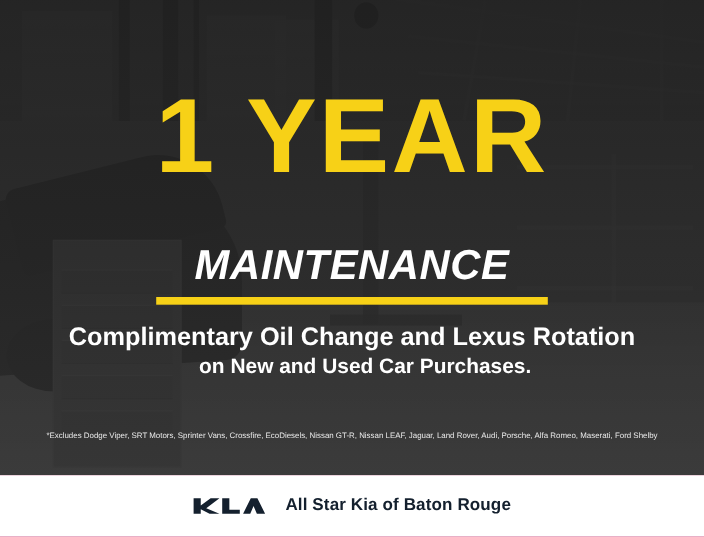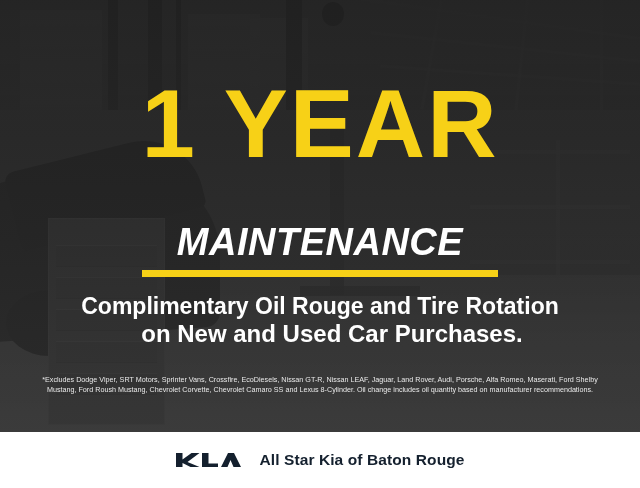--- a/index.html
+++ b/index.html
@@ -202,36 +202,36 @@
     font-weight: 700;
     white-space: nowrap;
   }
   .offer-line1 {
     top: 292px;
     font-size: 23px;
     line-height: 28px;
   }
   .offer-line2 {
     top: 320px;
-    font-size: 24px;
+    font-size: 19px;
     line-height: 28px;
     padding-left: 24px;
   }
 
   .disclaimer {
     position: absolute;
     left: 14px;
     right: 14px;
     top: 375px;
     color: #e9e9e9;
     font-size: 7.2px;
     line-height: 10.2px;
     font-weight: 400;
   }
-  .disclaimer p { margin: 0; }
+  .disclaimer p { margin: 16px; }
 
   
   .footer {
     position: absolute;
     left: 0;
     top: 432px;
     width: 640px;
     height: 56px;
     background: #ffffff;
     display: flex;
@@ -309,27 +309,26 @@
   </div>
 
   <div class="content">
     <div class="headline-year">1 YEAR</div>
 
 
     <div class="headline-sub2">MAINTENANCE</div>
 
     <div class="divider"></div>
 
-    <div class="offer-line1">Complimentary Oil Rouge and Tire Rotation</div>
+    <div class="offer-line1">Complimentary Oil Change and Lexus Rotation</div>
 
     <div class="offer-line2">on New and Used Car Purchases.</div>
 
     <div class="disclaimer">
       <p>*Excludes Dodge Viper, SRT Motors, Sprinter Vans, Crossfire, EcoDiesels, Nissan GT-R, Nissan LEAF, Jaguar, Land Rover, Audi, Porsche, Alfa Romeo, Maserati, Ford Shelby</p>
-      <p>Mustang, Ford Roush Mustang, Chevrolet Corvette, Chevrolet Camaro SS and Lexus 8-Cylinder. Oil change includes oil quantity based on manufacturer recommendations.</p>
     </div>
   </div>
 
   <div class="footer">
     <svg class="kia-logo" viewBox="0 0 132 40" aria-hidden="true">
       <g fill="#14202E">
         <path d="M2 6 L15 6 L15 19 L33 6 L49 6 L25 24 L49 34 L31 34 L15 26 L15 34 L2 34 Z"></path>
         <path d="M54 6 L67 6 L67 27 L86 27 L86 34 L54 34 Z"></path>
         <path d="M92 34 L106 6 L118 6 L132 34 L117 34 L111 20 L105 34 Z"></path>
       </g>

